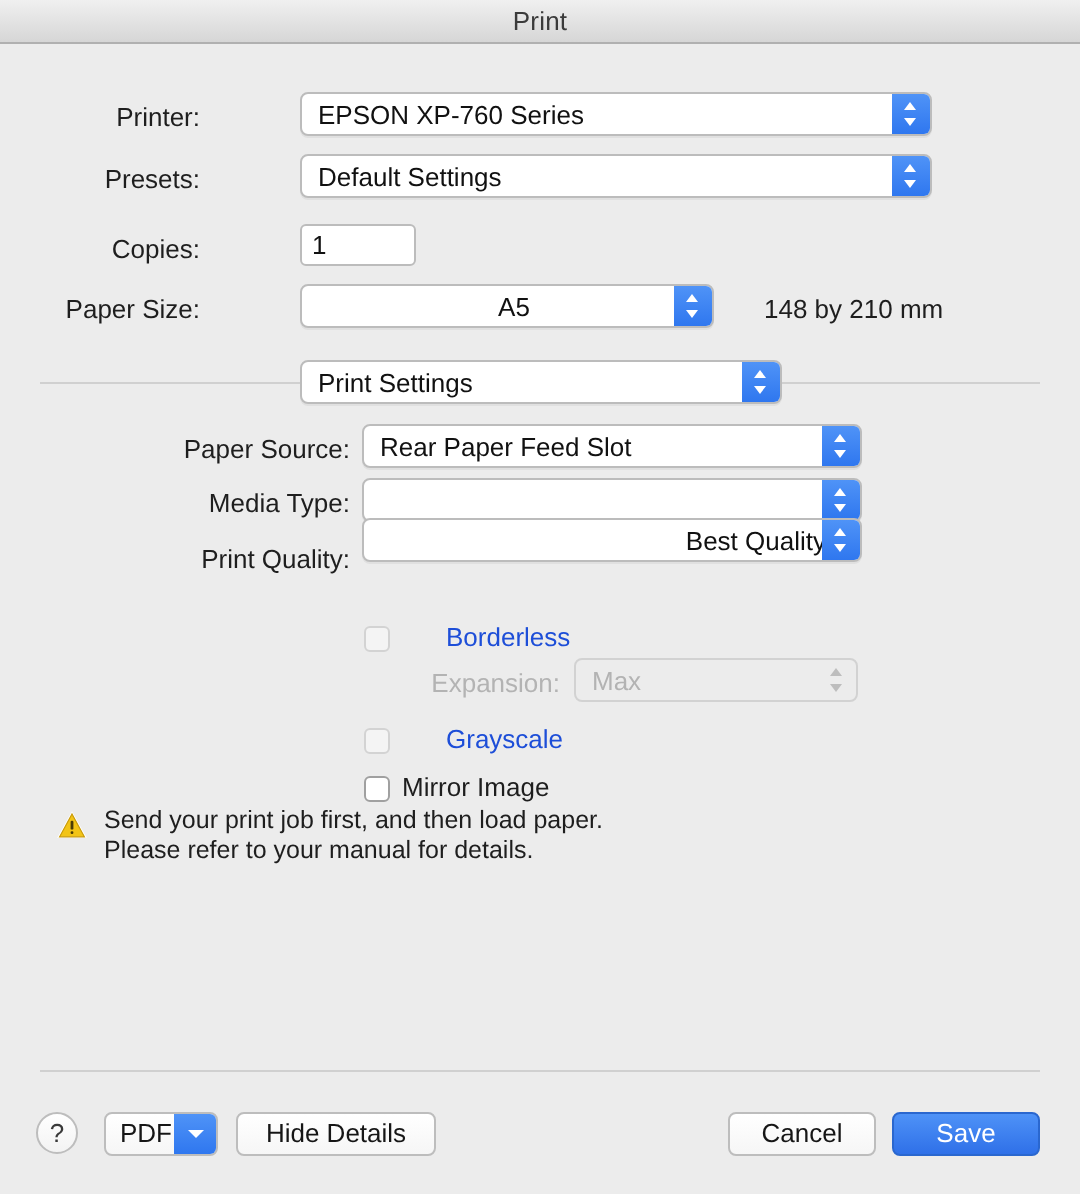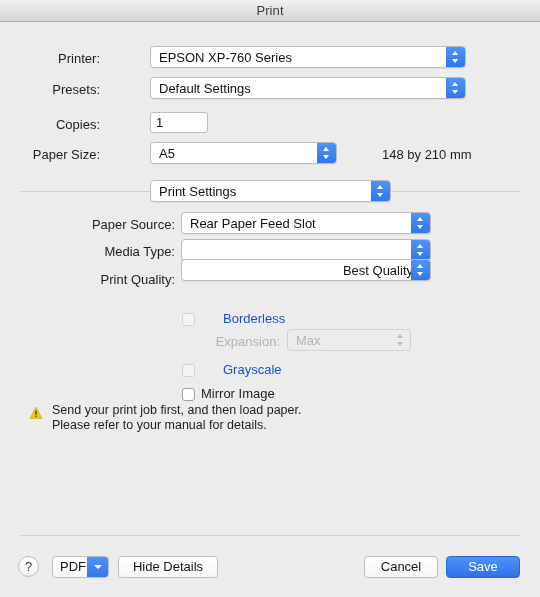--- a/index.html
+++ b/index.html
@@ -351,21 +351,21 @@
         <div class="val" style="width:290px;">Default Settings</div>
         <div class="knob"></div>
       </div>
 
       <div class="lbl" style="left:30px; top:94px; width:70px;">Copies:</div>
       <div class="field" style="left:150px; top:89px; width:58px;">
         <div class="val">1</div>
       </div>
 
       <div class="lbl" style="left:20px; top:124px; width:80px;">Paper Size:</div>
-      <div class="popup" style="left:150px; top:119px; width:187px;">
+      <div class="popup" style="left:150px; top:119px; width:207px;text-align:center;">
         <div class="val" style="width:196px;">A5</div>
         <div class="knob"></div>
       </div>
       <div class="plain" style="left:382px; top:124px;">148 by 210 mm</div>
 
       <div class="sep" style="left:20px; top:168px; width:500px;"></div>
       <div class="popup" style="left:150px; top:157px; width:241px;">
         <div class="val" style="width:214px;">Print Settings</div>
         <div class="knob"></div>
       </div>
@@ -386,21 +386,21 @@
         <div class="val" style="width:223px;">Best Quality</div>
         <div class="knob"></div>
       </div>
 
       <div class="cbrow" style="left:182px; top:290px;">
         <div class="cbox dim"></div>
         <div class="cbtext dim">Borderless</div>
       </div>
 
       <div class="lbl dim" style="left:160px; top:311px; width:120px;">Expansion:</div>
-      <div class="popup disabled" style="left:287px; top:306px; width:124px;">
+      <div class="popup disabled" style="left:287px; top:306px; width:142px;">
         <div class="val" style="width:115px;">Max</div>
         <div class="knob"></div>
       </div>
 
       <div class="cbrow" style="left:182px; top:341px;">
         <div class="cbox dim"></div>
         <div class="cbtext dim">Grayscale</div>
       </div>
 
       <div class="cbrow" style="left:182px; top:365px;">

